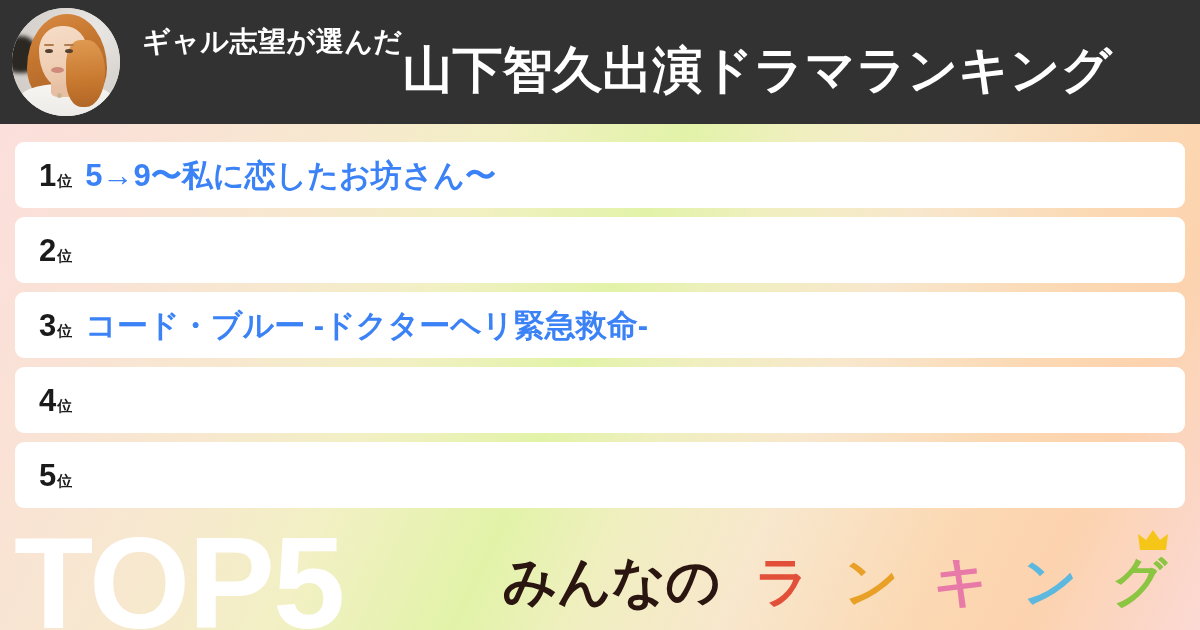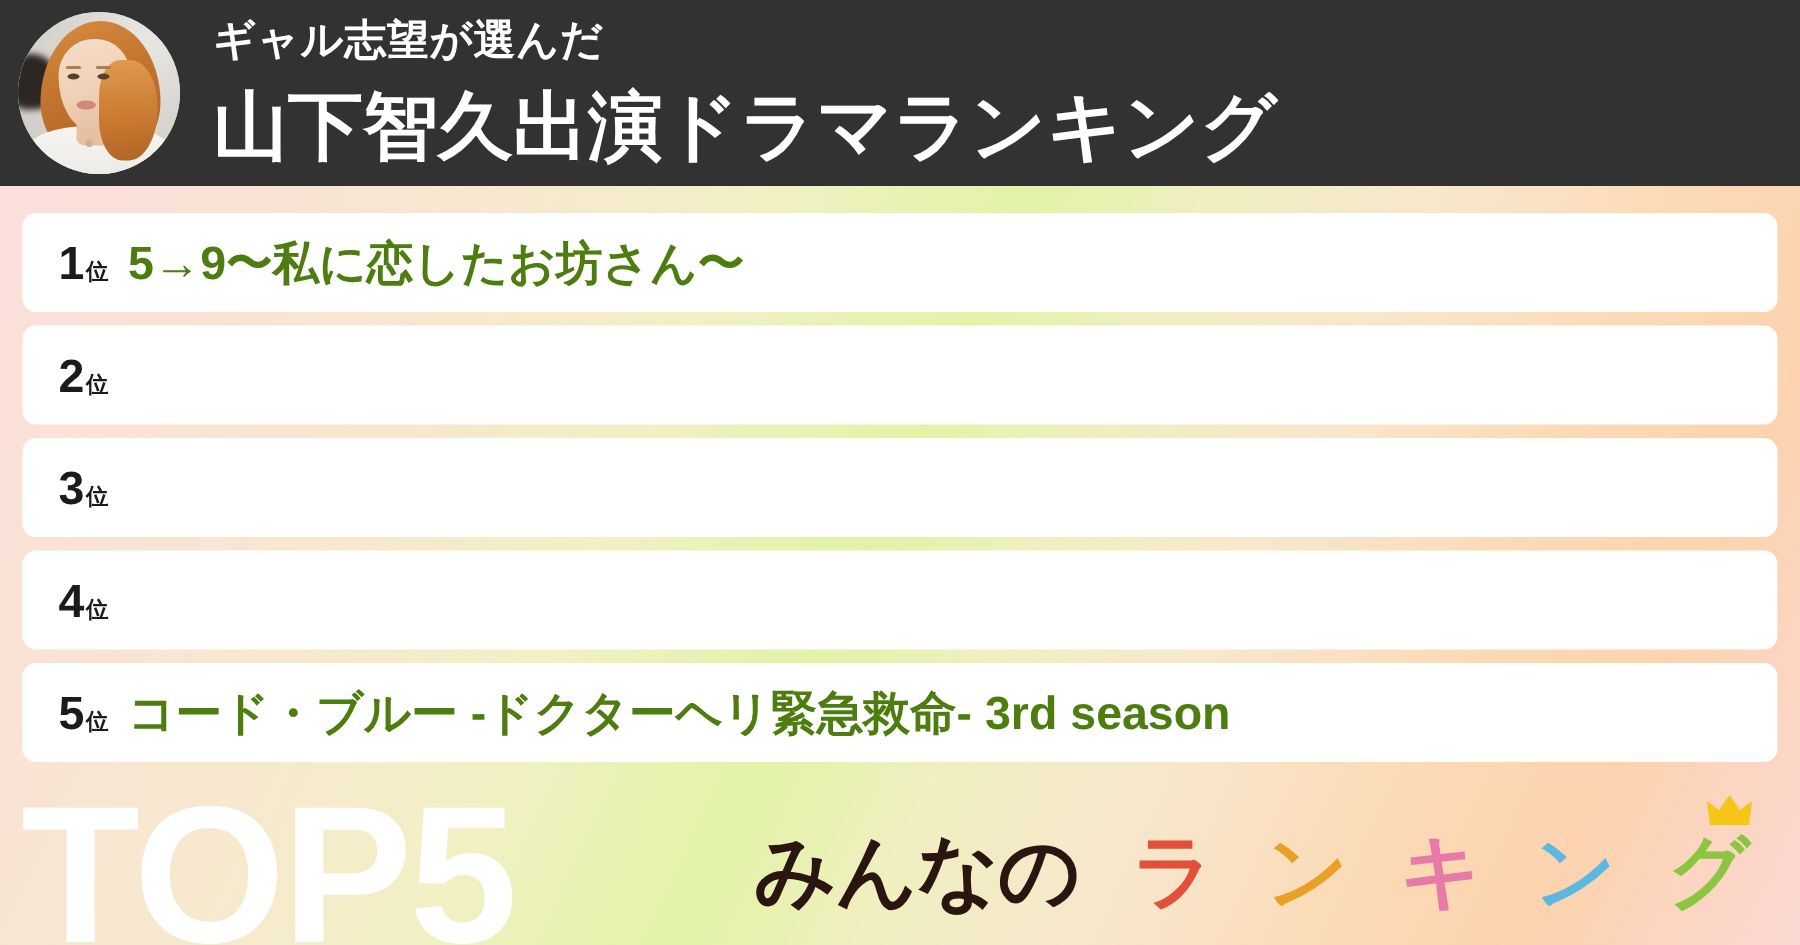--- a/index.html
+++ b/index.html
@@ -134,21 +134,21 @@
     position: absolute;
     left: 42%; top: 79%;
     width: 5px; height: 5px;
     background: #cbb48e;
     border-radius: 50%;
   }
 
   .header-text {
     margin-left: 22px;
     display: flex;
-    flex-direction: column;
+    flex-direction: row;
     justify-content: center;
   }
   .subtitle {
     color: #ffffff;
     font-size: 28px;
     font-weight: bold;
     line-height: 1.05;
     letter-spacing: 0.5px;
     white-space: nowrap;
   }
@@ -194,21 +194,21 @@
   }
   .rank-unit {
     font-size: 15px;
     font-weight: bold;
     margin-left: 1px;
     line-height: 1;
   }
   .rank-title {
     font-size: 31px;
     font-weight: bold;
-    color: #4d7c0f;
+    color: #3b82f6;
     line-height: 1;
     white-space: nowrap;
   }
 
   
   .top5 {
     position: absolute;
     left: 14px;
     bottom: -18px;
     font-size: 130px;
@@ -289,35 +289,35 @@
         <span class="rank-num">2</span>
         <span class="rank-unit">位</span>
       </div>
     </div>
 
     <div class="rank-row">
       <div class="rank-badge">
         <span class="rank-num">3</span>
         <span class="rank-unit">位</span>
       </div>
+      <div class="rank-title">コード・ブルー -ドクターヘリ緊急救命-</div>
     </div>
 
     <div class="rank-row">
       <div class="rank-badge">
         <span class="rank-num">4</span>
         <span class="rank-unit">位</span>
       </div>
     </div>
 
     <div class="rank-row">
       <div class="rank-badge">
         <span class="rank-num">5</span>
         <span class="rank-unit">位</span>
       </div>
-      <div class="rank-title">コード・ブルー -ドクターヘリ緊急救命- 3rd season</div>
     </div>
 
   </div>
 
   <div class="top5">TOP5</div>
 
   <div class="logo">
     <span class="l-dark">みんなの</span>
     <span class="l-red">ラ</span>
     <span class="l-orange">ン</span>

